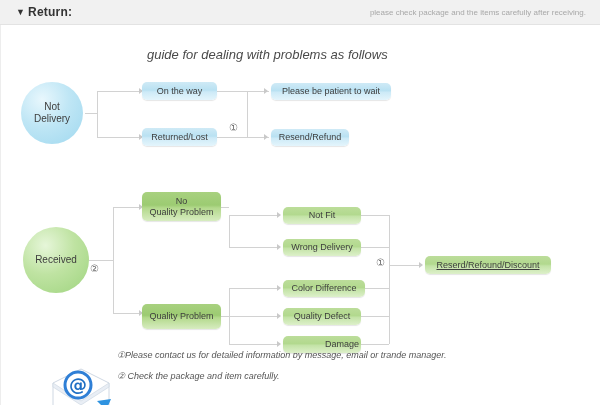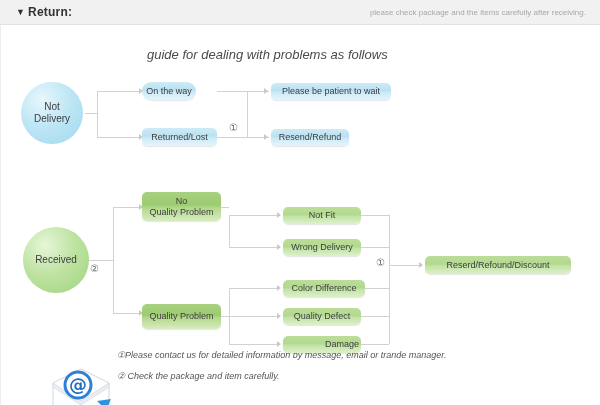--- a/index.html
+++ b/index.html
@@ -174,21 +174,21 @@
   <div class="circle blue" style="left:20px; top:57px; width:62px; height:62px;">Not
 Delivery</div>
 
   <div class="ln-h" style="left:84px; top:88px; width:12px;"></div>
   <div class="ln-v" style="left:96px; top:66px; height:46px;"></div>
   <div class="ln-h" style="left:96px; top:66px; width:42px;"></div>
   <div class="ln-h" style="left:96px; top:112px; width:42px;"></div>
   <div class="arrow" style="left:138px; top:63px;"></div>
   <div class="arrow" style="left:138px; top:109px;"></div>
 
-  <div class="node blue" style="left:141px; top:57px; width:54px; height:18px;border-radius:9px;">On the way</div>
+  <div class="node blue" style="left:141px; top:57px; width:75px; height:18px;">On the way</div>
   <div class="node blue" style="left:141px; top:103px; width:75px; height:18px;">Returned/Lost</div>
 
   <div class="ln-h" style="left:216px; top:66px; width:30px;"></div>
   <div class="ln-h" style="left:216px; top:112px; width:30px;"></div>
   <div class="ln-v" style="left:246px; top:66px; height:46px;"></div>
   <div class="ln-h" style="left:246px; top:66px; width:22px;"></div>
   <div class="ln-h" style="left:246px; top:112px; width:22px;"></div>
   <div class="arrow" style="left:263px; top:63px;"></div>
   <div class="arrow" style="left:263px; top:109px;"></div>
 
@@ -238,21 +238,21 @@
   <div class="ln-h" style="left:360px; top:222px; width:28px;"></div>
   <div class="ln-h" style="left:364px; top:263px; width:24px;"></div>
   <div class="ln-h" style="left:360px; top:291px; width:28px;"></div>
   <div class="ln-h" style="left:360px; top:319px; width:28px;"></div>
   <div class="ln-v" style="left:388px; top:190px; height:129px;"></div>
   <div class="ln-h" style="left:388px; top:240px; width:32px;"></div>
   <div class="arrow" style="left:418px; top:237px;"></div>
 
   <div class="marker" style="left:375px; top:232px;">①</div>
 
-  <div class="node green-light" style="left:424px; top:231px; width:146px; height:18px;">Reserd/Refound/Discount</div>
+  <div class="node green-light" style="left:424px; top:231px; width:126px; height:18px;text-decoration:underline;">Reserd/Refound/Discount</div>
 
   <svg class="mail-icon" viewBox="0 0 72 56">
     <path d="M8 18 L36 4 L64 18 L64 46 L8 46 Z" fill="#ffffff" stroke="#cfd8e3" stroke-width="1"></path>
     <path d="M8 18 L36 36 L64 18 L64 22 L36 40 L8 22 Z" fill="#e9eef5" stroke="#cfd8e3" stroke-width="0.7"></path>
     <circle cx="33" cy="20" r="13" fill="#ffffff" stroke="#2f7fd6" stroke-width="3"></circle>
     <text x="33" y="26" font-family="DejaVu Sans, sans-serif" font-size="18" font-weight="bold" fill="#1f6fc4" text-anchor="middle">@</text>
     <path d="M10 50 C20 56, 40 56, 56 40 L52 36 L66 34 L60 48 L57 43 C42 58, 20 58, 10 50 Z" fill="#2f93e0"></path>
   </svg>
 
   <div class="footer-note" style="left:116px; top:346px;">② Check the package and item carefully.</div>

